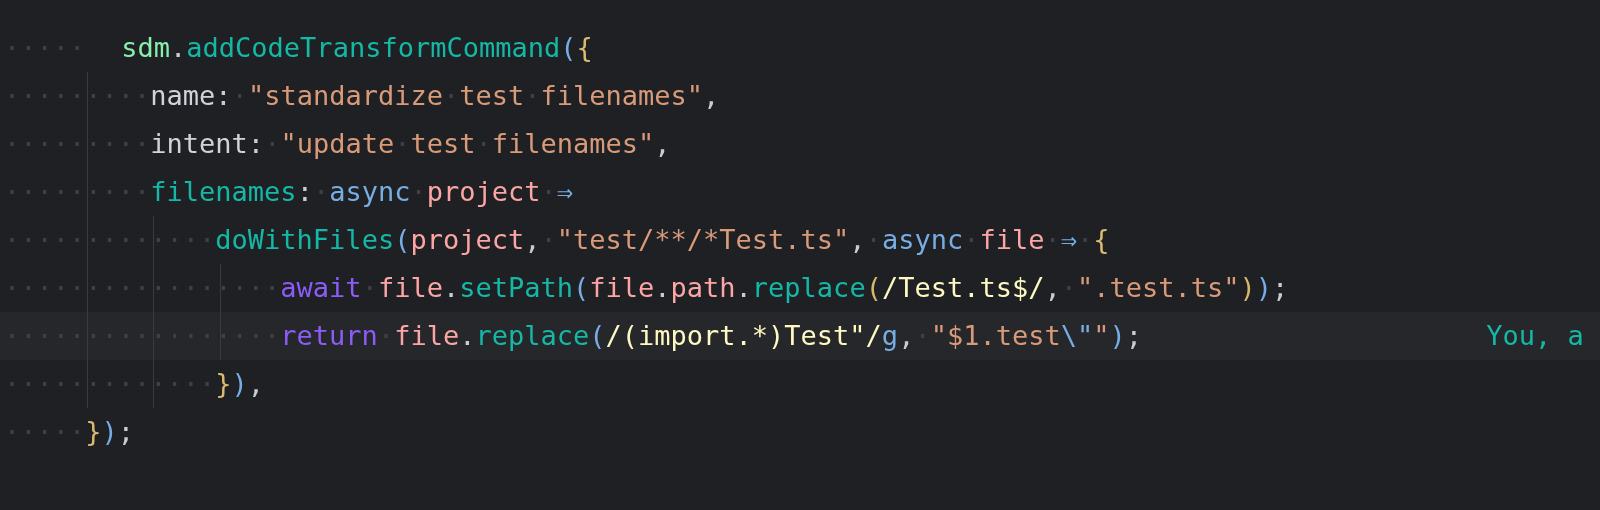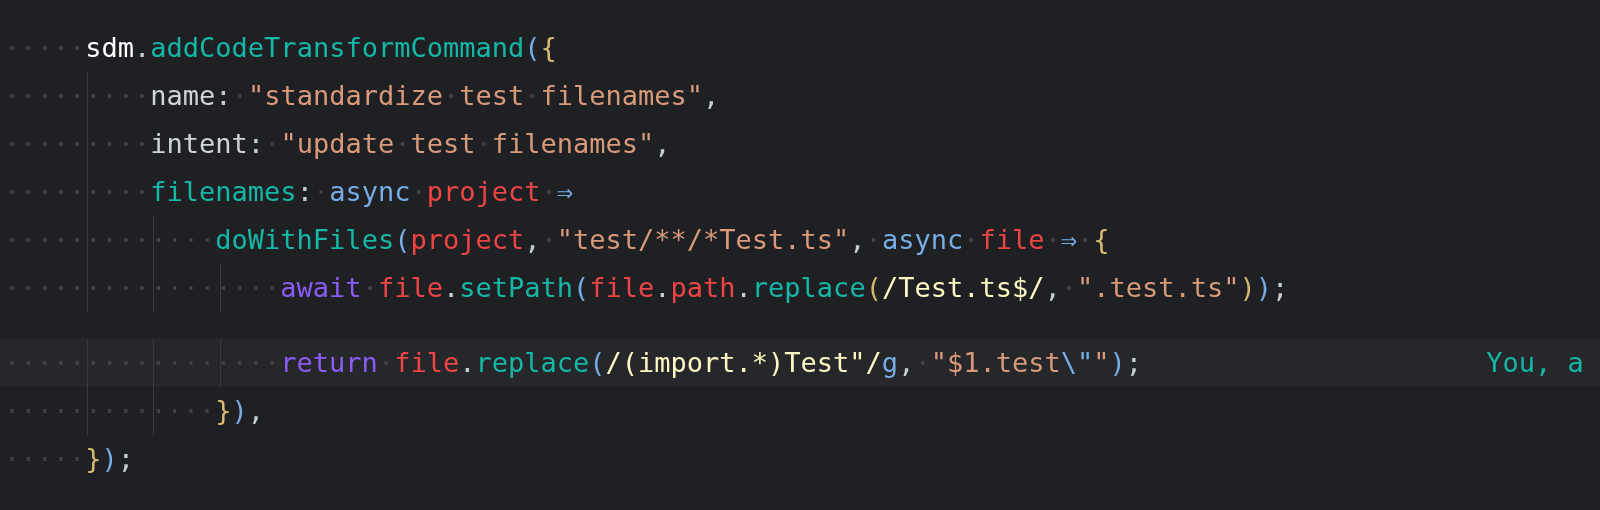--- a/index.html
+++ b/index.html
@@ -23,44 +23,43 @@
     position: relative;
   }
   .line {
     height: 48px;
     white-space: pre;
     position: relative;
     padding-left: 4px;
   }
   .highlighted {
     background: rgba(255,255,255,0.03);
-    margin-top: 27px;
   }
   
   .ws {
     color: #3f3f46;
   }
   
   .guide {
     position: absolute;
     top: 0;
     bottom: 0;
     width: 1px;
     background: #3a3a42;
   }
-  .tk-obj { color: #ffffff; }
+  .tk-obj { color: #86efac; margin-left: 36px; }
   .tk-paren { color: #77ade5; }
   .tk-paren-y { color: #d7b86b; }
   .tk-brace { color: #dabb6f; }
   .tk-prop { color: #cfd3da; }
   .tk-colon { color: #c8ccd4; }
   .tk-string { color: #d99a7a; }
   .tk-keyword { color: #77ade5; }
   .tk-keywordr { color: #8b5cf6; }
-  .tk-ident { color: #ef4444; }
+  .tk-ident { color: #fca5a5; }
   .tk-func { color: #14b8a6; }
   .tk-arrow { color: #77ade5; }
   .tk-regex { color: #fef9c3; }
   .tk-regexflag { color: #77ade5; }
   .tk-escape { color: #77ade5; }
   .tk-punc { color: #c8ccd4; }
   .blame {
     position: absolute;
     right: 0;
     top: 0;

